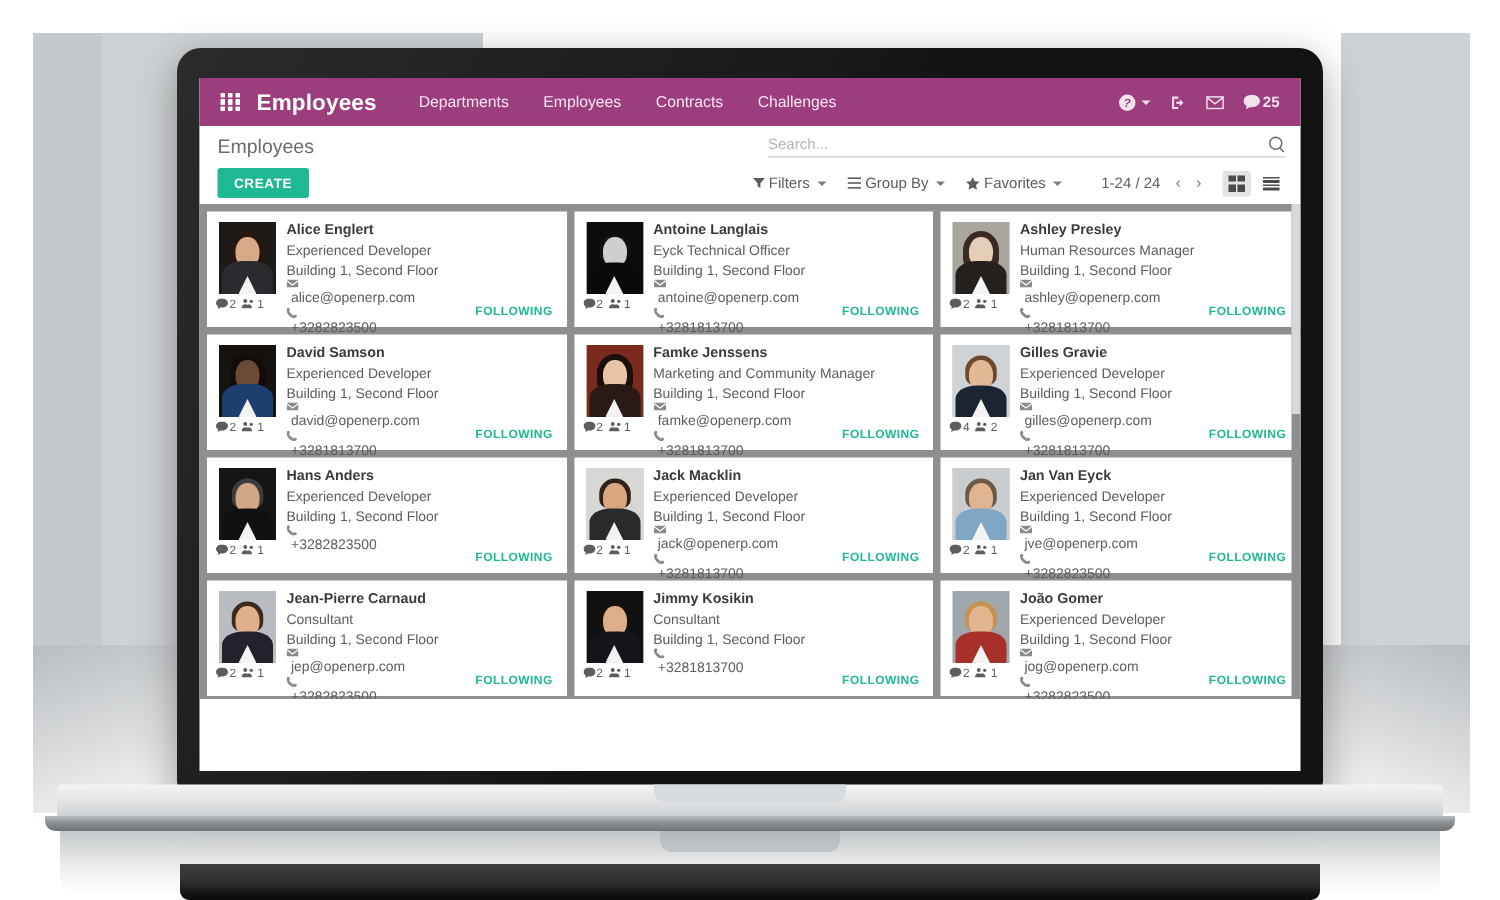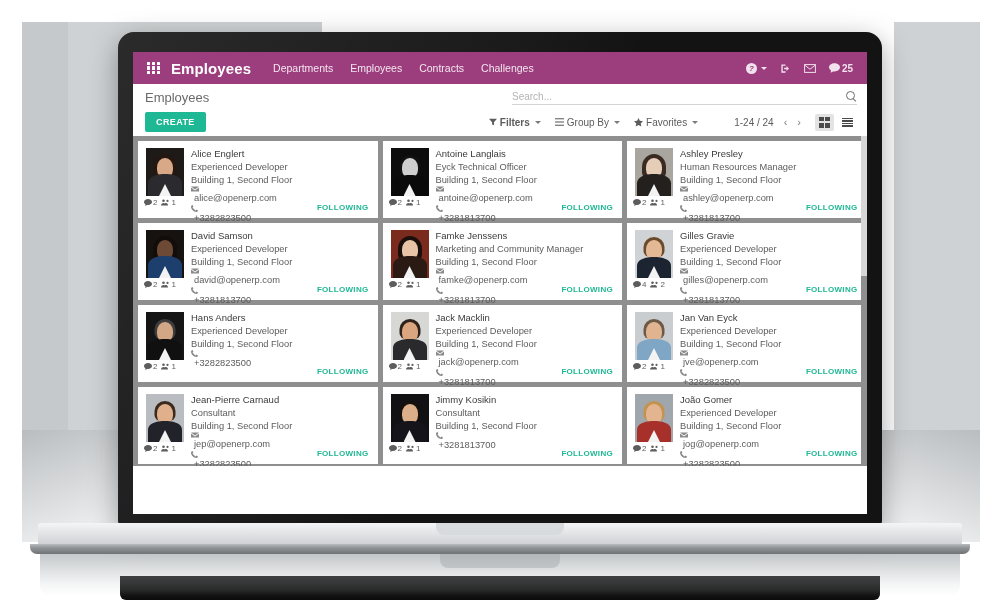--- a/index.html
+++ b/index.html
@@ -96,21 +96,21 @@
   
   .appbar{
     height:32px; background:#9b3d7c; background:#9e3f82;
     display:flex; align-items:center; padding:0 10px; position:relative;
   }
   .appbar{ background:#9c3d7e; }
   .grid-icon{ width:13px; height:13px; display:grid; grid-template-columns:repeat(3,1fr); grid-template-rows:repeat(3,1fr); gap:1.5px; margin-right:11px; margin-left:4px;}
   .grid-icon i{ background:#fff; border-radius:.5px; }
   .brand{ color:#fff; font-size:15px; font-weight:bold; letter-spacing:.1px; margin-right:22px; }
   .menu{ display:flex; gap:17px; }
-  .menu a{ color:#f4e6ef; font-size:10.5px; text-decoration:none; white-space:nowrap; }
+  .menu a{ color:#f4e6ef; font-size:10.5px; text-decoration:none; white-space:nowrap;margin-left:6px; }
   .appbar-right{ margin-left:auto; display:flex; align-items:center; gap:13px; color:#f2e2ec; font-size:10px; padding-right:4px;}
   .appbar-right span{ display:flex; align-items:center; gap:2px; }
   .circ-q{
     display:inline-flex; align-items:center; justify-content:center;
     width:11px;height:11px;border-radius:50%;background:#f2e2ec;color:#9c3d7e;
     font-size:8px;font-weight:bold;
   }
 
   
   .ctrlhead{ background:#fff; padding:6px 10px 4px 12px; position:relative; }
@@ -131,21 +131,21 @@
 
   .ctrl-row2{ display:flex; align-items:center; margin-top:7px; }
   .btn-create{
     background:#1fb894; color:#fff; font-size:9px; font-weight:bold;
     letter-spacing:.4px; padding:5px 11px; border:none; border-radius:2px; cursor:pointer;
     font-family:"Liberation Sans",sans-serif;
   }
   .filters{ margin-left:auto; display:flex; align-items:center; gap:14px; color:#5c5c5c; font-size:10px; }
   .filters .fi{ display:flex; align-items:center; gap:3px; cursor:pointer; }
   .caret{ border-left:3px solid transparent;border-right:3px solid transparent;border-top:3.5px solid #7a7a7a; display:inline-block; margin-left:2px;}
-  .pager{ margin-left:36px; display:flex; align-items:center; gap:10px; color:#5c5c5c; font-size:10px;}
+  .pager{ margin-left:26px; display:flex; align-items:center; gap:10px; color:#5c5c5c; font-size:10px;}
   .pager .arw{ font-size:11px; color:#7d7d7d; cursor:pointer; }
   .views{ margin-left:14px; display:flex; align-items:center; gap:4px; }
   .vbtn{ width:19px;height:17px; display:flex;align-items:center;justify-content:center; border-radius:2px; cursor:pointer;}
   .vbtn.active{ background:#e3e3e3; }
   .kicon{ width:11px;height:11px; display:grid; grid-template-columns:1fr 1fr; grid-template-rows:1fr 1fr; gap:1.5px;}
   .kicon i{ background:#4a4a4a; }
   .licon{ width:11px;height:9px; display:flex; flex-direction:column; justify-content:space-between;}
   .licon i{ height:1.5px; background:#4a4a4a; }
   .licon i:nth-child(odd){ width:100%; }
   .licon i:nth-child(even){ width:100%; }
@@ -160,21 +160,21 @@
     padding:7px 8px 0 8px; display:flex;
   }
   .av-wrap{ width:38px; flex:0 0 38px; margin-right:7px; position:relative; }
   .avatar{ width:38px;height:48px; background:#b9b9b9; overflow:hidden; position:relative; }
   .counts{
     position:absolute; left:-2px; top:50px; display:flex; align-items:center; gap:4px;
     font-size:8px; color:#5d5d5d; white-space:nowrap;
   }
   .counts .cg{ display:flex; align-items:center; gap:1px; }
   .body{ flex:1; min-width:0; }
-  .nm{ font-size:9.5px; font-weight:normal; color:#3a3a3a; line-height:1.35; }
+  .nm{ font-size:9.5px; font-weight:bold; color:#3a3a3a; line-height:1.35; }
   .ln{ font-size:9.3px; color:#5c5c5c; line-height:1.38; white-space:nowrap; overflow:hidden; }
   .ln .gi{ color:#7d7d7d; margin-right:3px; font-size:8.5px; }
   .following{
     position:absolute; right:9px; bottom:6px; color:#1fb894;
     font-size:8px; font-weight:bold; letter-spacing:.3px; cursor:pointer;
   }
 
   
   .ph{ position:absolute; inset:0; }
   .ph .bgc{ position:absolute; inset:0; }
@@ -261,21 +261,21 @@
           <span class="mag"></span>
         </div>
       </div>
       <div class="ctrl-row2">
         <button class="btn-create">CREATE</button>
         <div class="filters">
           <span class="fi">
             <svg width="8" height="8" viewBox="0 0 12 12">
                 <path fill="#5c5c5c" d="M0 1h12L7.4 6.2V11L4.6 9.6V6.2z"></path>
               </svg>
-            <b style="font-weight:bold">Filters</b>
+            <b style="font-weight:normal">Filters</b>
             <i class="caret"></i>
           </span>
           <span class="fi">
             <svg width="9" height="8" viewBox="0 0 12 10">
                 <rect y="0" width="12" height="1.4" fill="#5c5c5c"></rect>
                 <rect y="4.3" width="12" height="1.4" fill="#5c5c5c"></rect>
                 <rect y="8.6" width="12" height="1.4" fill="#5c5c5c"></rect>
               </svg>
             <b style="font-weight:normal">Group By</b>
             <i class="caret"></i>

